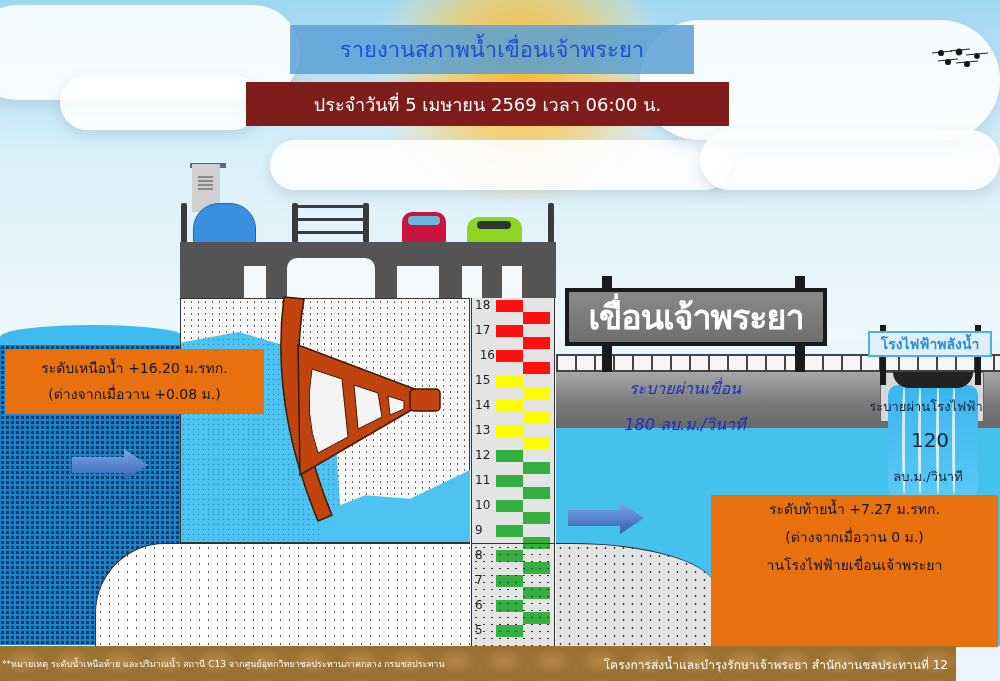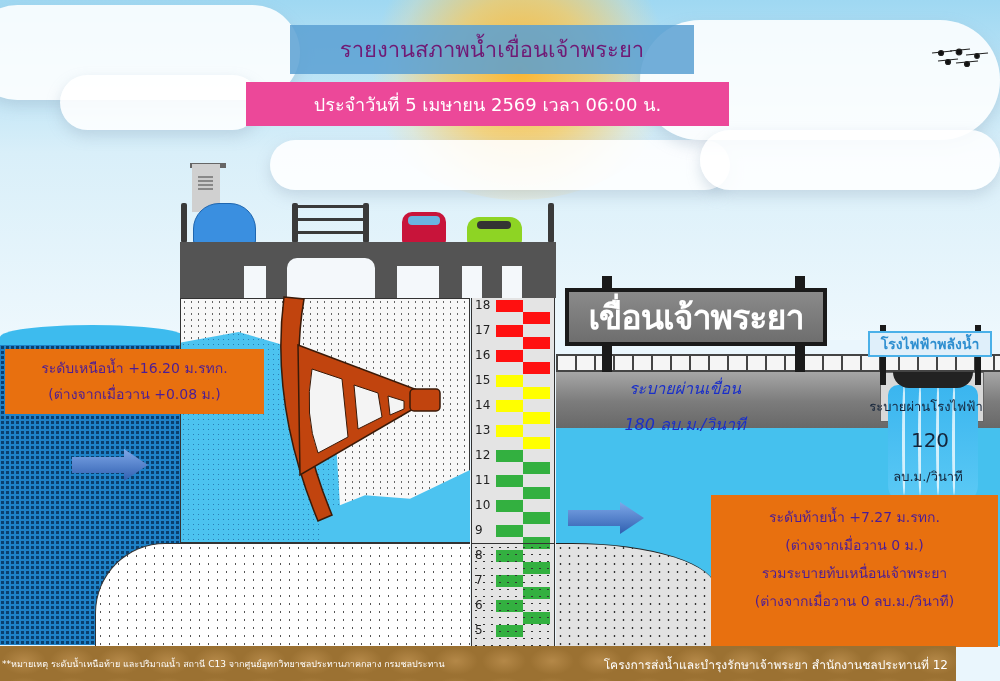--- a/index.html
+++ b/index.html
@@ -10,27 +10,27 @@
     left: 0; top: 0; width: 1000px; height: 340px;
     background: linear-gradient(180deg, #9fd8f2 0%, #d9eff9 45%, #eef8fd 100%);
   }
   .sun {
     left: 360px; top: -60px; width: 320px; height: 260px; border-radius: 50%;
     background: radial-gradient(circle, rgba(255,180,40,0.95) 0%, rgba(255,200,80,0.7) 35%, rgba(255,220,140,0.25) 60%, rgba(255,255,255,0) 72%);
   }
   .cloud { background: rgba(255,255,255,0.88); border-radius: 60px; box-shadow: 0 6px 14px rgba(150,170,190,0.35); }
   .title-box {
     left: 290px; top: 25px; width: 404px; height: 49px;
-    background: rgba(90,160,210,0.85); color: #701a75;
+    background: rgba(90,160,210,0.85); color: #1d4ed8;
     display: flex; align-items: center; justify-content: center;
     font-size: 22px;
   }
   .date-box {
     left: 246px; top: 82px; width: 483px; height: 44px;
-    background: #ec4899; color: #fff;
+    background: #7f1d1d; color: #fff;
     display: flex; align-items: center; justify-content: center;
     font-size: 18px;
   }
   .birds { left: 930px; top: 45px; width: 60px; height: 24px; }
 
   
   .bridge-deck { left: 180px; top: 242px; width: 376px; height: 56px; background: #545454; }
   .bridge-hole { background: #f4f8fb; }
   .gatehouse { left: 192px; top: 164px; width: 28px; height: 48px; background: #d0d0d0; }
   .gatehouse-roof { left: 190px; top: 163px; width: 36px; height: 5px; background: #666; }
@@ -125,23 +125,23 @@
   }
   .plant-house { left: 880px; top: 372px; width: 104px; height: 50px; background: #d8d8d8; border: 1px solid #666; }
   .plant-opening { left: 893px; top: 372px; width: 80px; height: 16px; background: #222; border-radius: 0 0 40px 40px; }
   .cascade { left: 888px; top: 385px; width: 90px; height: 120px; background: linear-gradient(180deg,#3ab5ef,#5ccaf5); border-radius: 10px 10px 20px 20px; }
   .stream { position: absolute; top: 0; width: 4px; height: 110px; border-left: 3px solid rgba(255,255,255,0.75); border-radius: 50%; }
 
   .blue-text { color: #1a2fc8; font-size: 16px; text-align: center; font-style: italic; }
   .dark-text { color: #14243a; font-size: 14px; text-align: center; }
 
   
-  .orange-box { background: #e8700f; color: #4c1d95; text-align: center; }
+  .orange-box { background: #e8700f; color: #0f172a; text-align: center; }
   .up-box { left: 5px; top: 349px; width: 259px; height: 65px; padding-top: 6px; font-size: 14px; line-height: 26px; }
-  .down-box { left: 711px; top: 495px; width: 287px; height: 152px; padding-top: 8px; font-size: 14px; line-height: 28px; }
+  .down-box { left: 711px; top: 495px; width: 287px; height: 152px; font-size: 14px; line-height: 28px; }
 
   .arrow { width: 80px; height: 36px; }
 
   .footer {
     left: 0; top: 646px; width: 956px; height: 35px;
     background-color: #9b7132;
     background-image: radial-gradient(ellipse at center, #b48848 0%, #9b7132 65%);
     background-size: 48px 30px;
     color: #fff;
   }
@@ -271,32 +271,31 @@
         <stop offset="0" stop-color="#7fa8e8"></stop>
         <stop offset="1" stop-color="#2f5fb0"></stop>
       </linearGradient>
     </defs>
   <path d="M2 10 L54 10 L54 2 L78 18 L54 34 L54 26 L2 26 Z" fill="url(#ag2)"></path>
 </svg>
 
 <div class="abs orange-box down-box">
   <div>ระดับท้ายน้ำ +7.27 ม.รทก.</div>
   <div>(ต่างจากเมื่อวาน 0 ม.)</div>
-  <div>รวมระบายท้บเหนื่อนเจ้าพระยา</div>
-  <div>(ต่างจากเมื่อวาน 0 ลบ.ม./วินาที)</div>
+  <div>านโรงไฟฟ้ายเขื่อนเจ้าพระยา</div>
 </div>
 
 <div class="abs gauge" id="gauge">
     <div class="tick-label" style="top: 0px;">18</div>
     <div class="seg" style="left: 24px; top: 2px; background: rgb(255, 16, 16);"></div>
     <div class="seg" style="left: 51px; top: 14px; background: rgb(255, 16, 16);"></div>
     <div class="tick-label" style="top: 25px;">17</div>
     <div class="seg" style="left: 24px; top: 27px; background: rgb(255, 16, 16);"></div>
     <div class="seg" style="left: 51px; top: 39px; background: rgb(255, 16, 16);"></div>
-    <div class="tick-label" style="top: 50px;">16</div>
+    <div class="tick-label" style="top: 50px; text-align: right;">16</div>
     <div class="seg" style="left: 24px; top: 52px; background: rgb(255, 16, 16);"></div>
     <div class="seg" style="left: 51px; top: 64px; background: rgb(255, 16, 16);"></div>
     <div class="tick-label" style="top: 75px;">15</div>
     <div class="seg" style="left: 24px; top: 77px; background: rgb(255, 255, 0);"></div>
     <div class="seg" style="left: 51px; top: 89px; background: rgb(255, 255, 0);"></div>
     <div class="tick-label" style="top: 100px;">14</div>
     <div class="seg" style="left: 24px; top: 102px; background: rgb(255, 255, 0);"></div>
     <div class="seg" style="left: 51px; top: 114px; background: rgb(255, 255, 0);"></div>
     <div class="tick-label" style="top: 125px;">13</div>
     <div class="seg" style="left: 24px; top: 127px; background: rgb(255, 255, 0);"></div>

